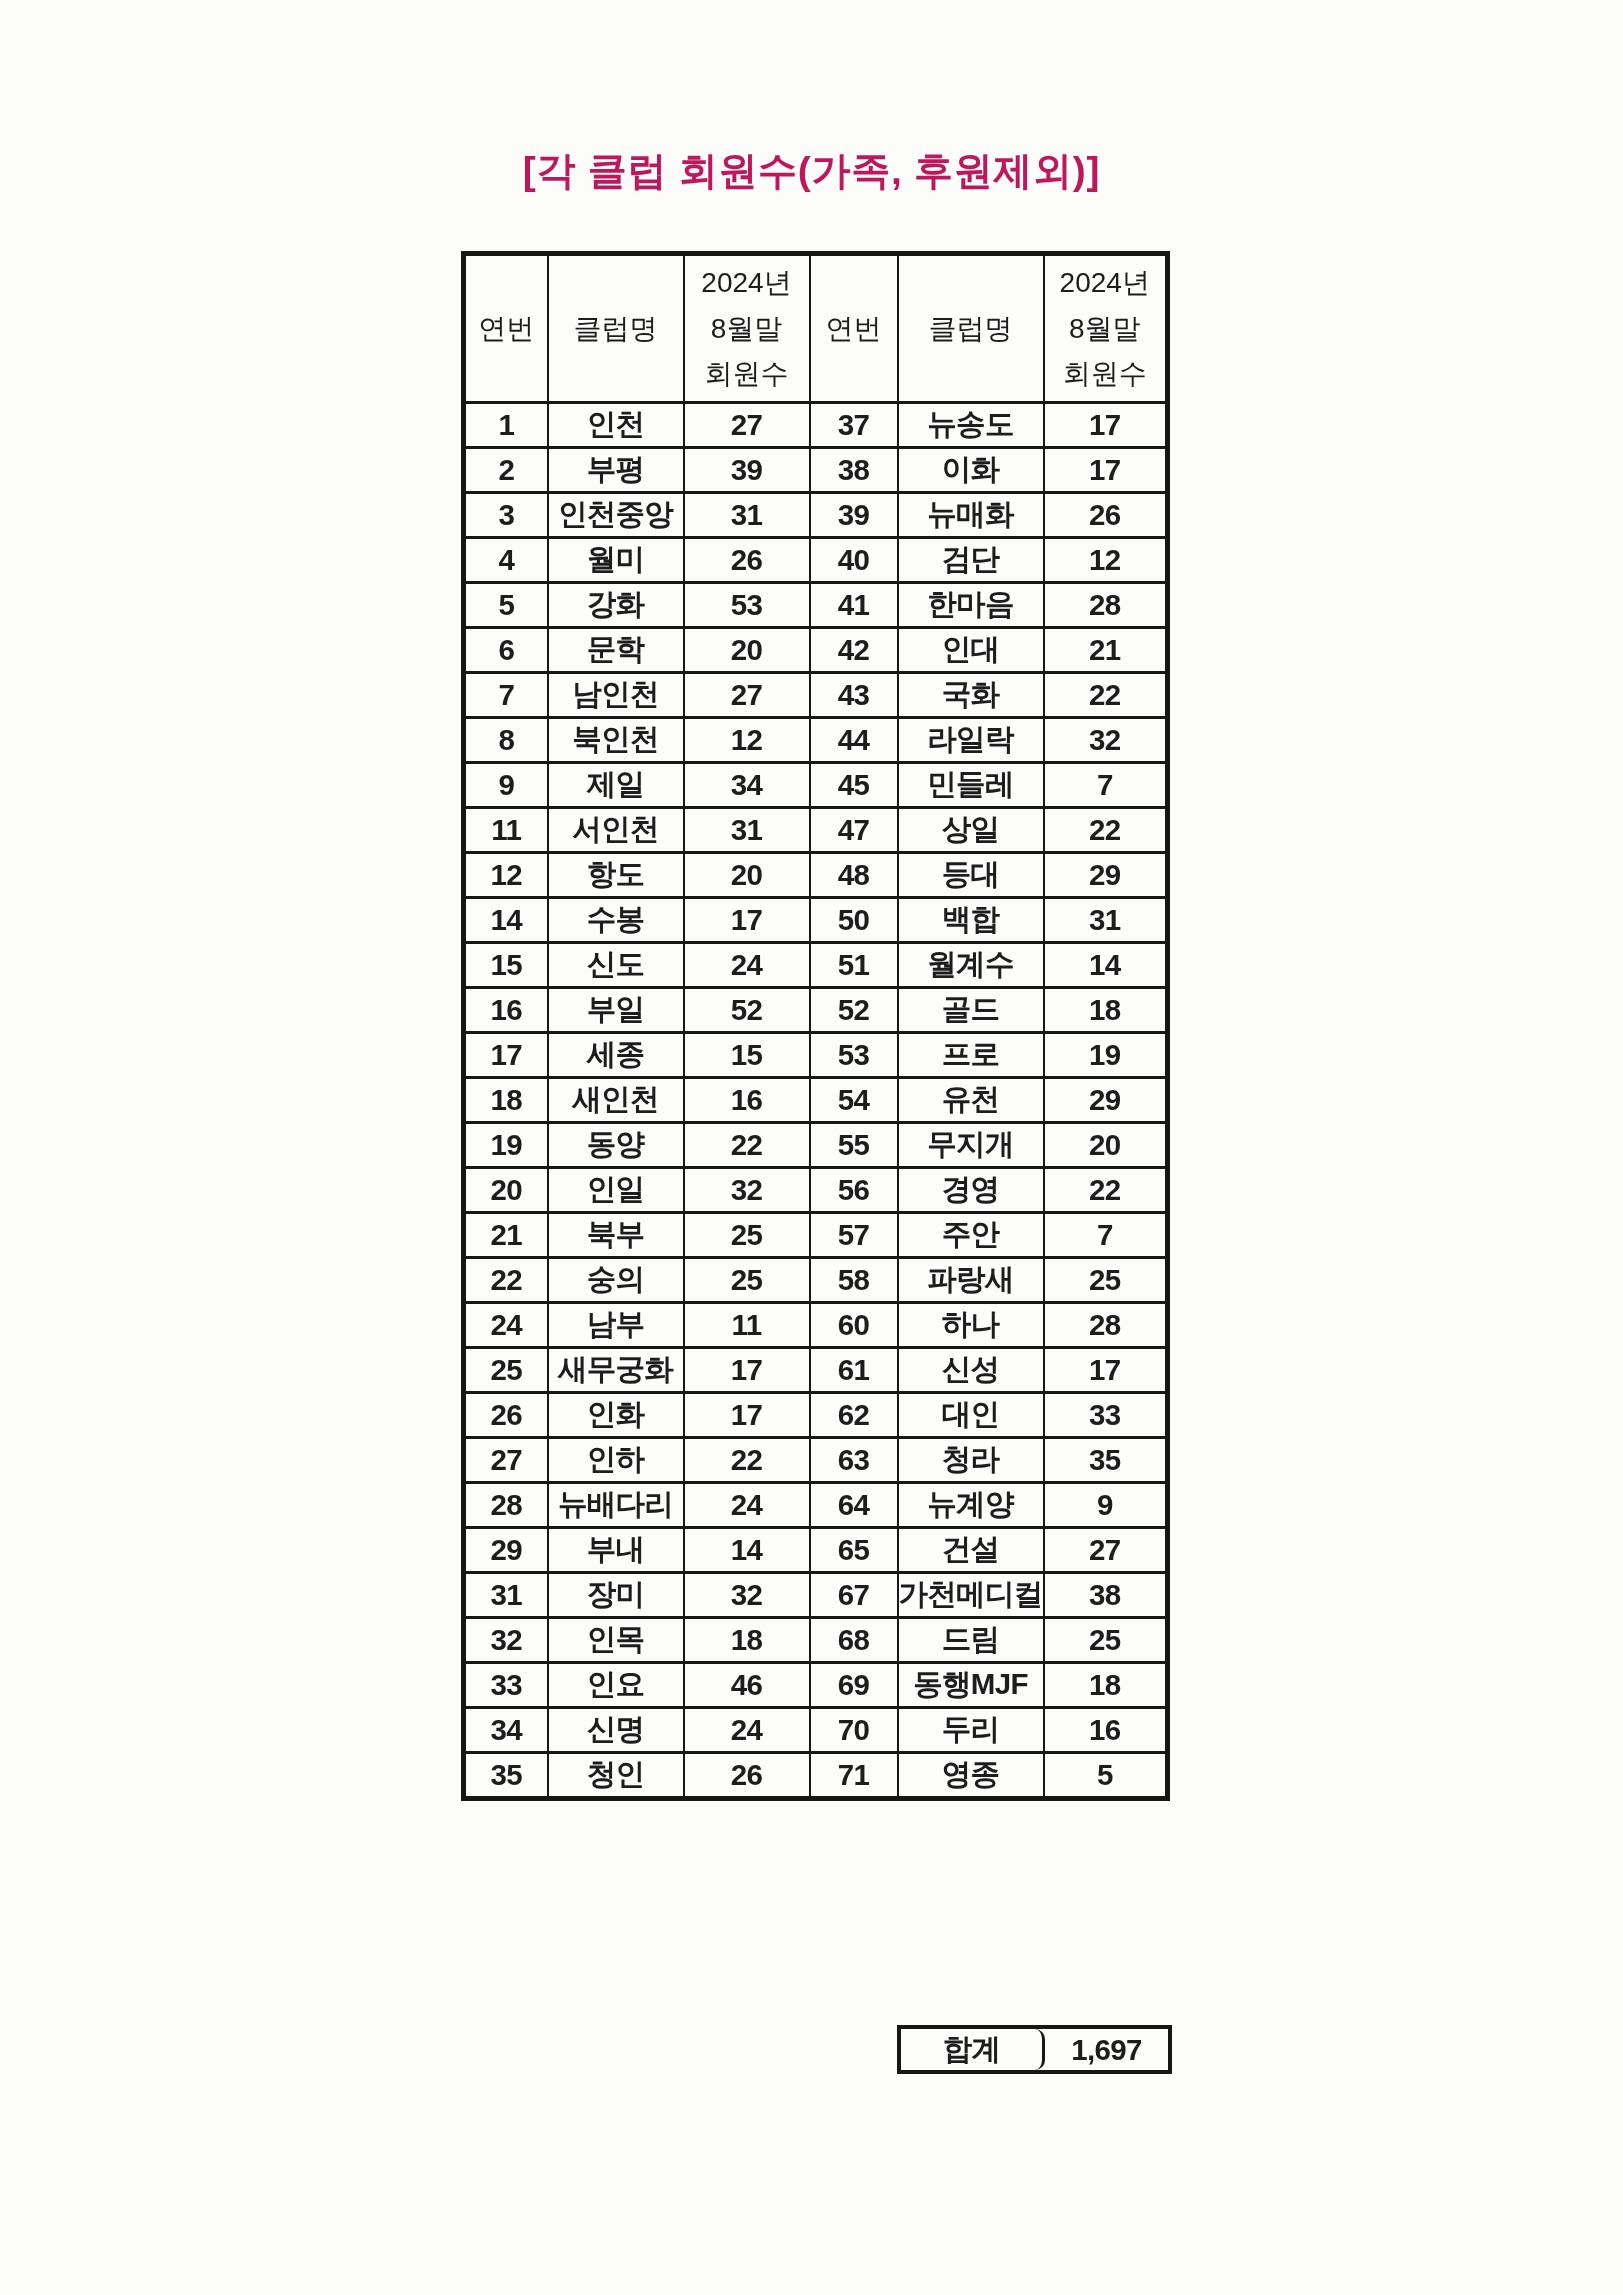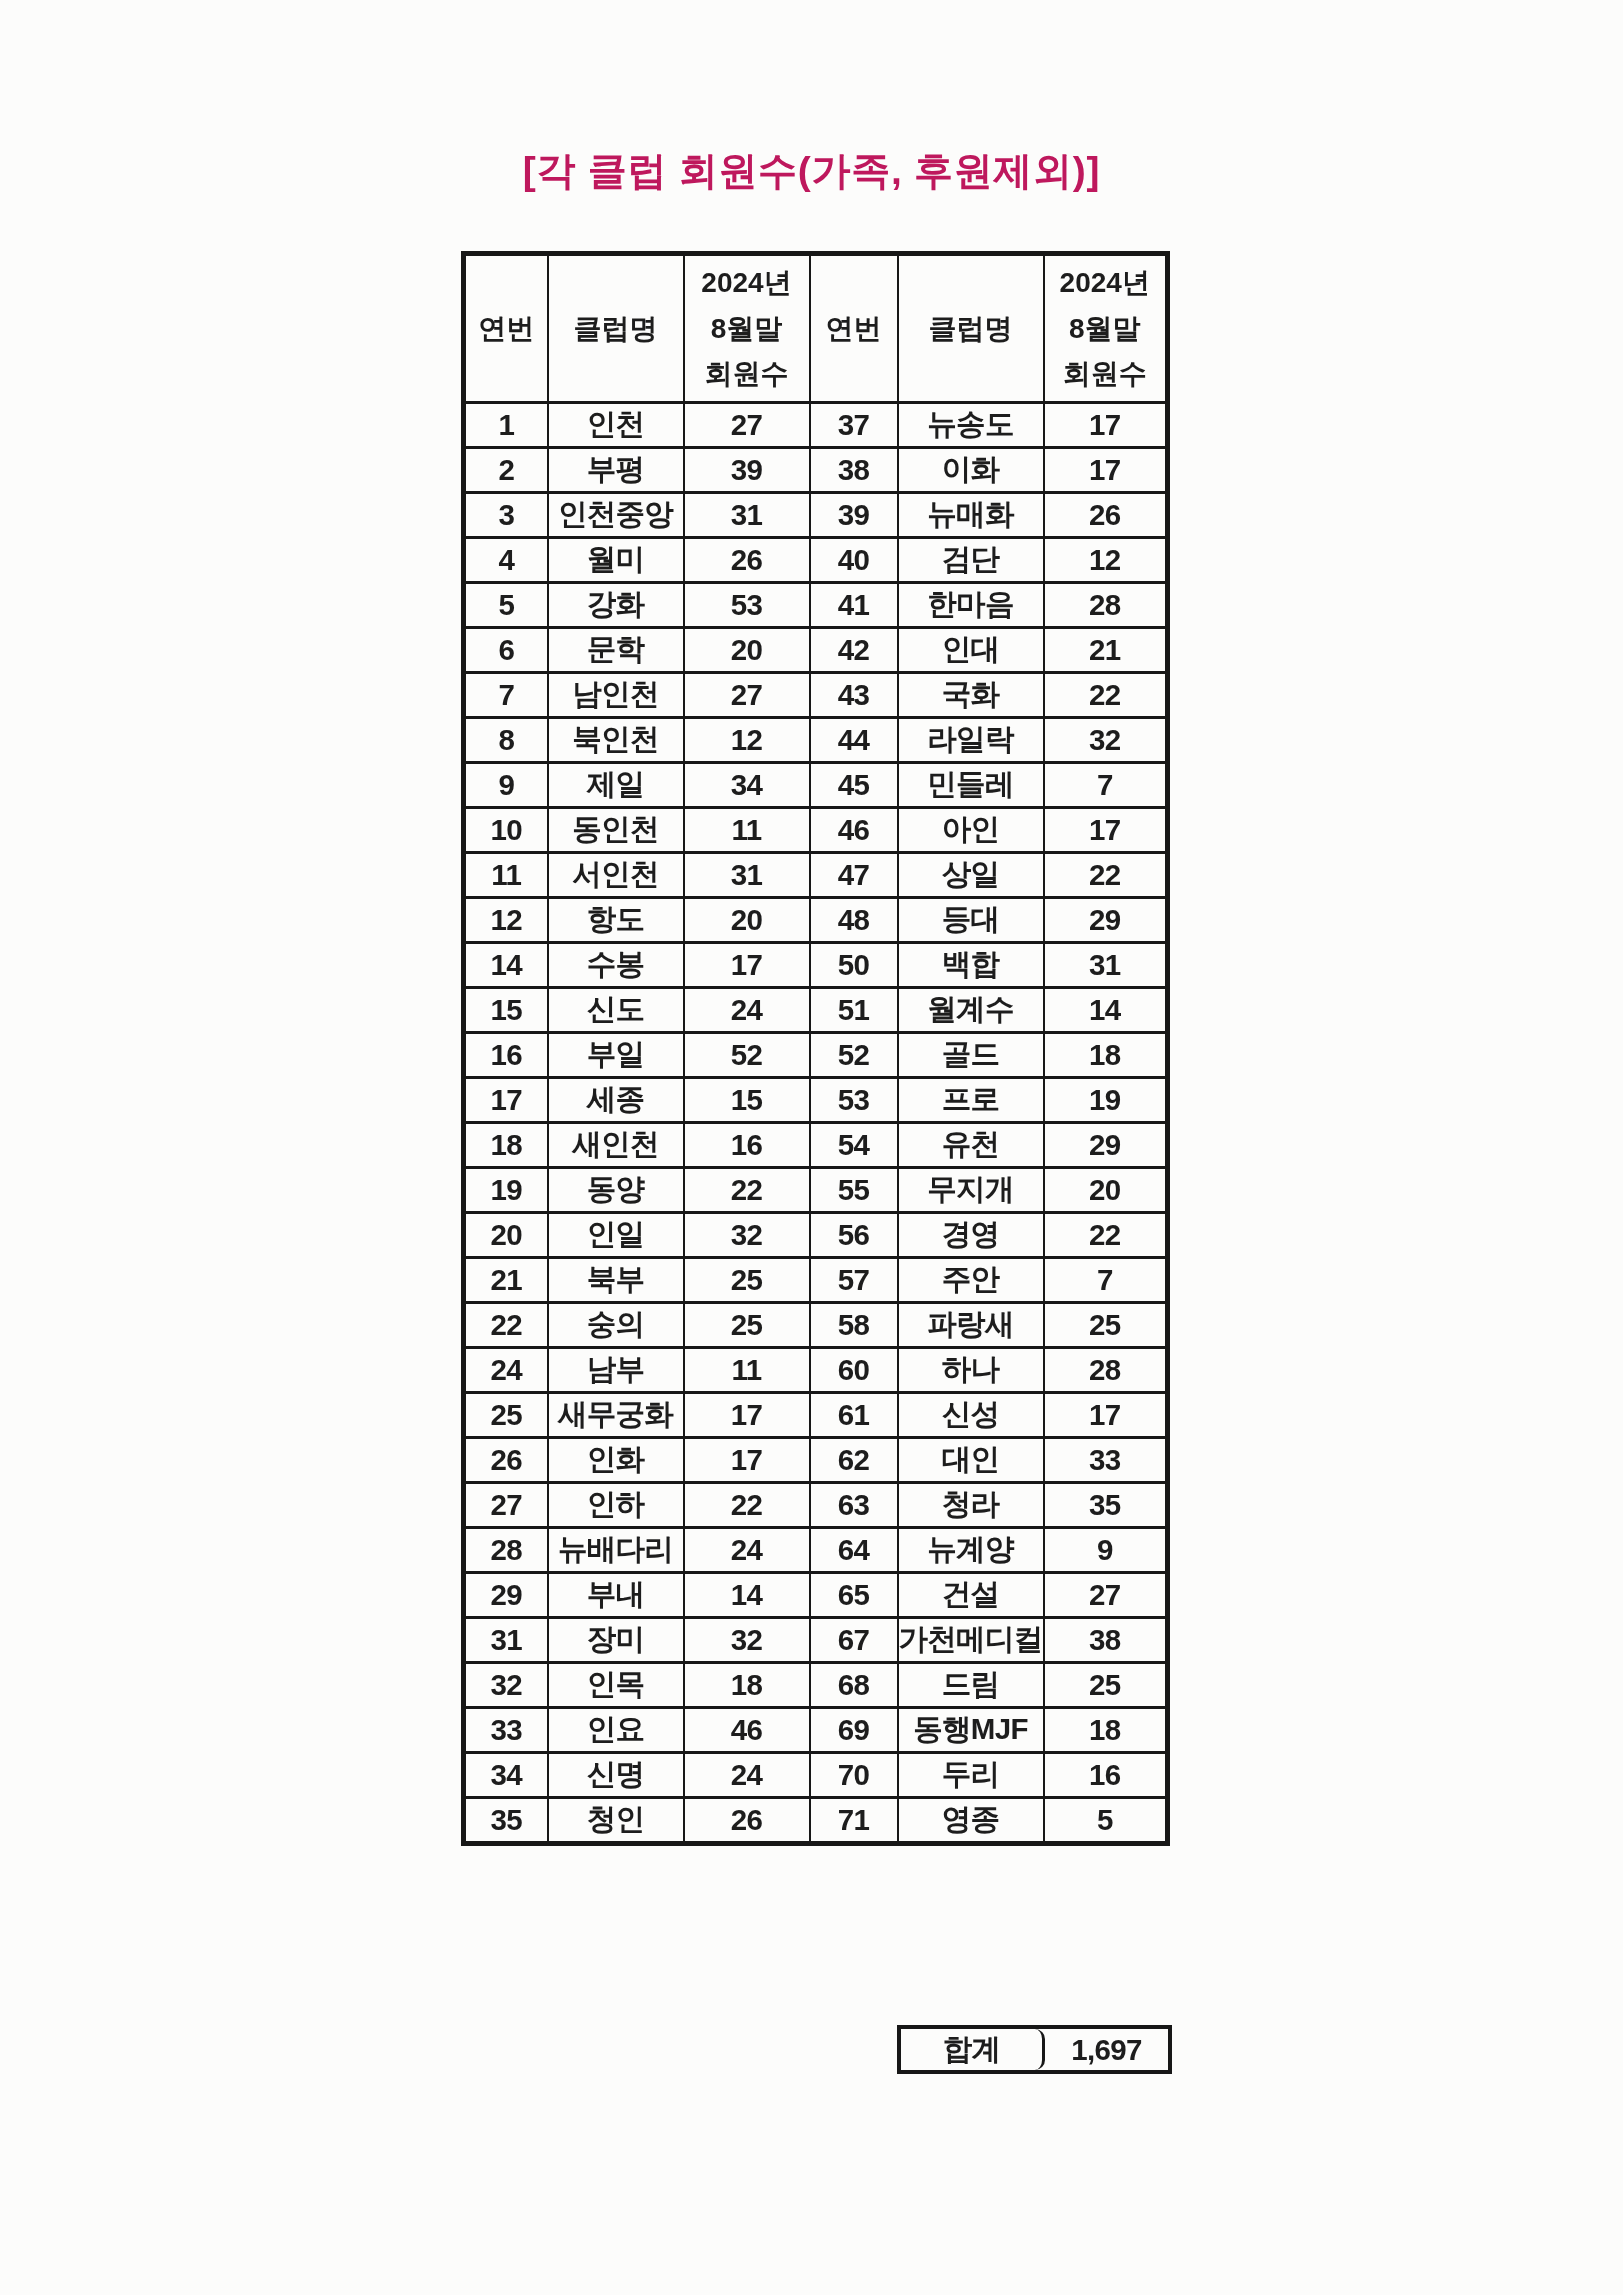--- a/index.html
+++ b/index.html
@@ -42,21 +42,21 @@
     border-bottom-width: 3.3px;
     text-align: center;
     vertical-align: middle;
     padding: 0;
     overflow: hidden;
     white-space: nowrap;
   }
   .club-table thead th {
     height: 145px;
     font-size: 28px;
-    font-weight: 700;
+    font-weight: 400;
     white-space: pre-line;
     line-height: 1.62;
   }
   .club-table tbody td {
     height: 42px;
     font-size: 29.5px;
     font-weight: 600;
     letter-spacing: -0.7px;
   }
   .total-row {
@@ -185,28 +185,20 @@
 
         <tr>
           <td>9</td>
           <td>제일</td>
           <td>34</td>
           <td>45</td>
           <td>민들레</td>
           <td>7</td>
         </tr>
 
-        <tr>
-          <td>10</td>
-          <td>동인천</td>
-          <td>11</td>
-          <td>46</td>
-          <td>아인</td>
-          <td>17</td>
-        </tr>
 
         <tr>
           <td>11</td>
           <td>서인천</td>
           <td>31</td>
           <td>47</td>
           <td>상일</td>
           <td>22</td>
         </tr>
 

